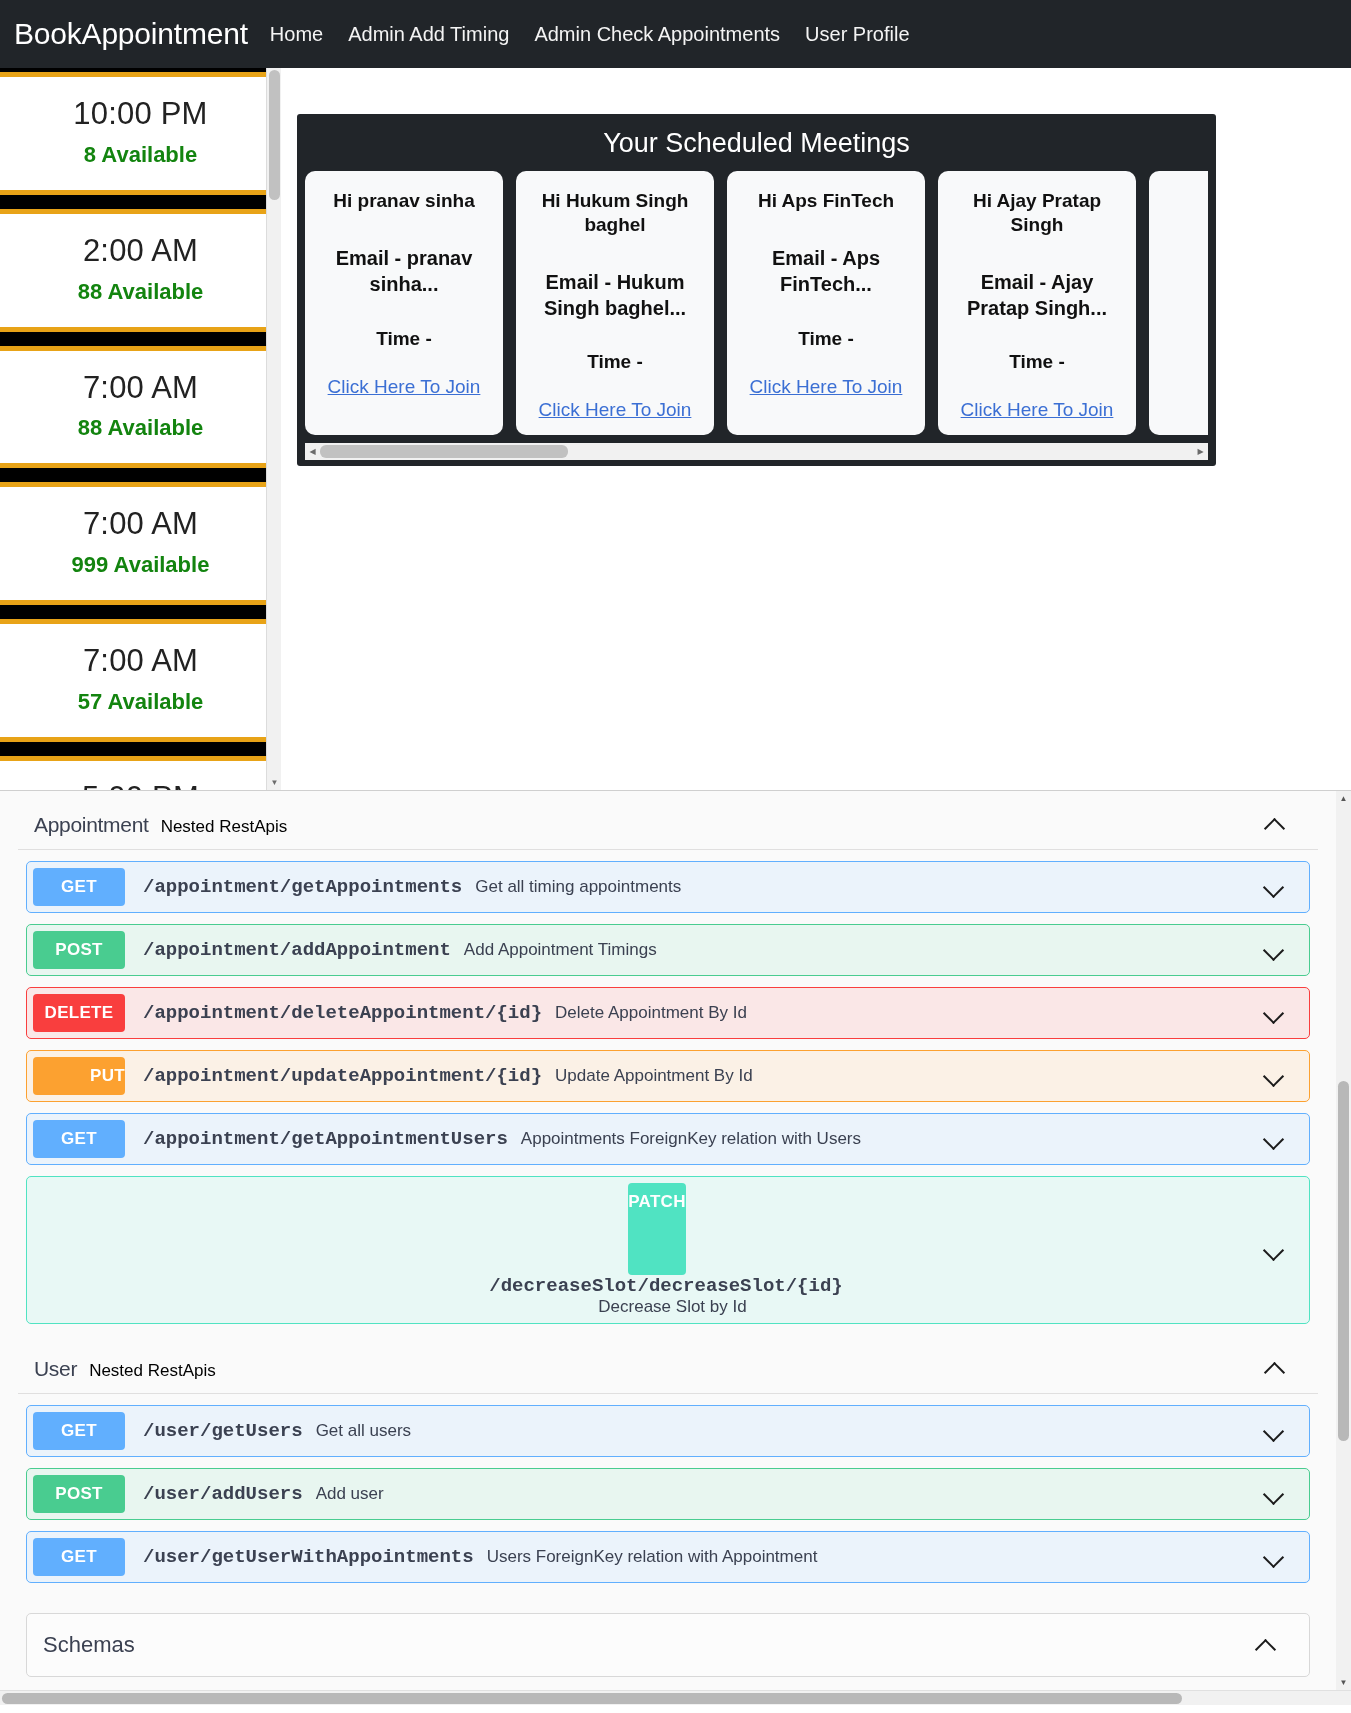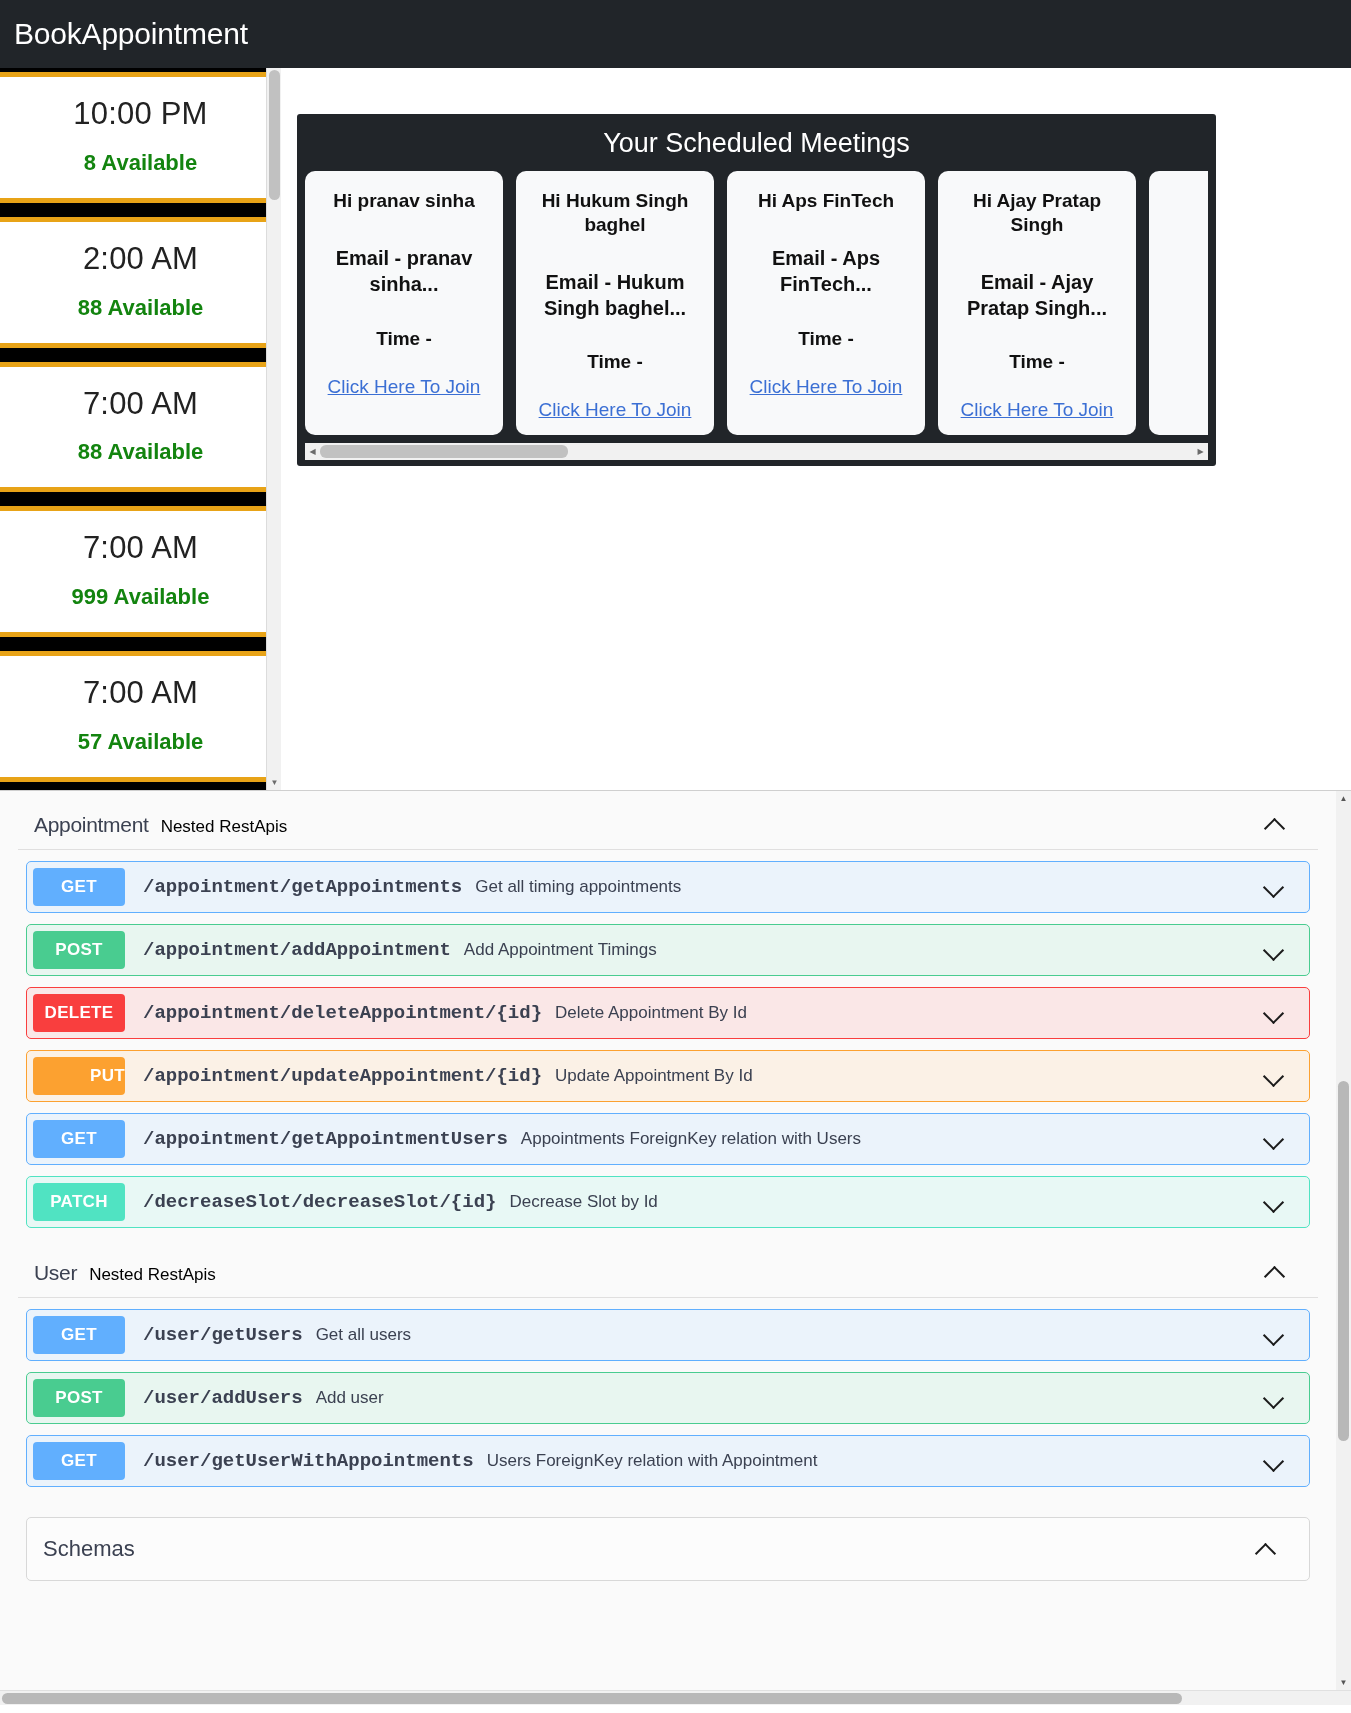--- a/index.html
+++ b/index.html
@@ -69,21 +69,21 @@
     font-size: 31px;
     color: #222222;
     font-weight: 400;
     line-height: 1.25;
     letter-spacing: 0.2px;
   }
   .slot-avail {
     font-size: 22px;
     color: #13840f;
     font-weight: bold;
-    margin-top: 16px;
+    margin-top: 8px;
   }
   
   .col-scroll {
     position: absolute;
     right: 0; top: 0;
     width: 15px; height: 100%;
     background: #f1f1f1;
     border-left: 1px solid #dcdcdc;
   }
   .col-scroll .thumb {
@@ -289,21 +289,21 @@
   .v-get    { background: #61affe; }
   .v-post   { background: #49cc90; }
   .v-delete { background: #f93e3e; }
   .v-put    { background: #fca130; text-align: right; }
   .v-patch  { background: #50e3c2; }
 
   .r-get    { border-color: #61affe; background: #ebf3fb; }
   .r-post   { border-color: #49cc90; background: #e8f6f0; }
   .r-delete { border-color: #f93e3e; background: #fae7e7; }
   .r-put    { border-color: #fca130; background: #fbf1e6; }
-  .r-patch  { border-color: #50e3c2; background: #e8f8f5; }
+  .r-patch  { border-color: #50e3c2; background: #e8f8f5; flex-direction: column; }
 
   .schemas-box {
     margin: 30px 8px 0 8px;
     border: 1px solid #d8d8d8;
     border-radius: 5px;
     background: #fcfcfc;
     padding: 18px 16px;
     position: relative;
     cursor: pointer;
   }
@@ -347,20 +347,26 @@
     width: 1180px; height: 11px;
     background: #b8b8b8;
     border-radius: 6px;
   }
 </style>
 </head>
 <body>
 
 <div class="navbar">
   <div class="brand">BookAppointment</div>
+  <div class="nav-links">
+    <a class="nav-link">Home</a>
+    <a class="nav-link">Admin Add Timing</a>
+    <a class="nav-link">Admin Check Appointments</a>
+    <a class="nav-link">User Profile</a>
+  </div>
 </div>
 
 <div class="app-body">
 
   <div class="slot-col">
     <div class="slot-inner">
       <div class="slot-card first">
         <div class="slot-time">10:00 PM</div>
         <div class="slot-avail">8 Available</div>
       </div>

